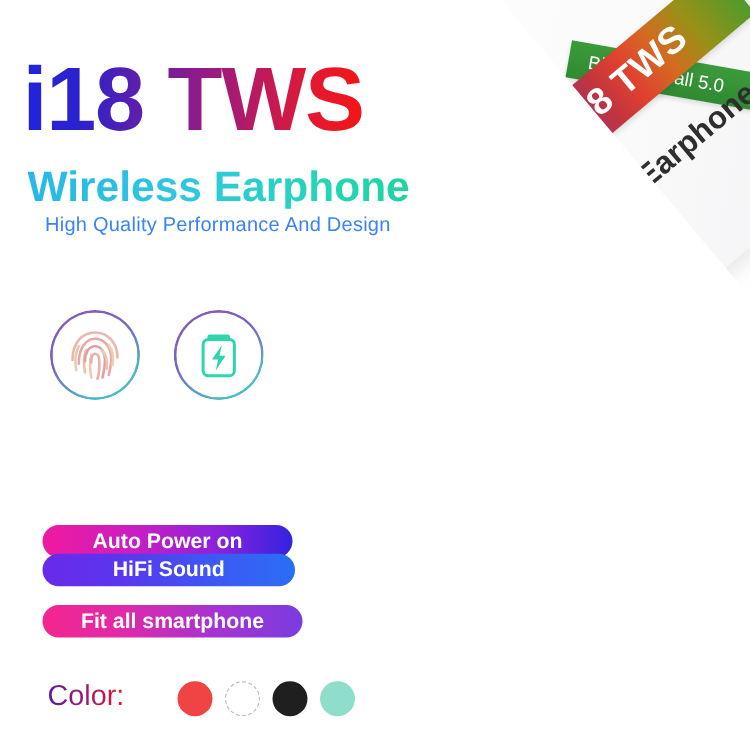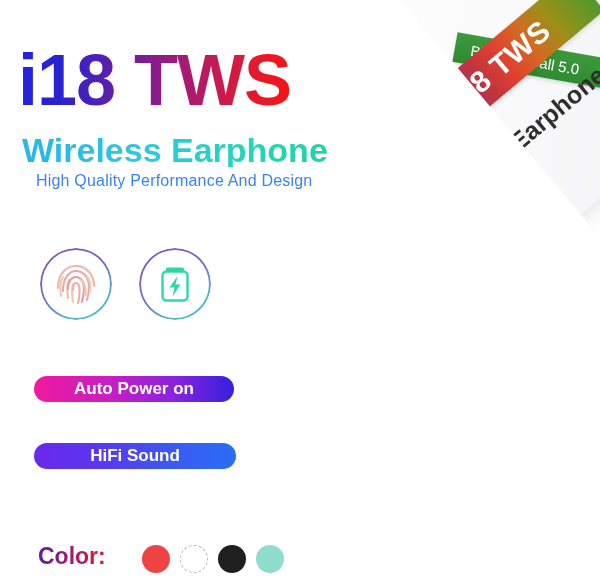--- a/index.html
+++ b/index.html
@@ -148,21 +148,21 @@
     white-space: nowrap;
     box-sizing: border-box;
   }
 
   
   .color-label {
     position: absolute;
     left: 38px;
     top: 545px;
     font-size: 23px;
-    font-weight: bold;
+    font-weight: normal;
     background: linear-gradient(to right, #5a1f9e 0%, #a01a6e 50%, #e8152a 100%);
     -webkit-background-clip: text;
     background-clip: text;
     color: transparent;
     -webkit-text-fill-color: transparent;
     line-height: 1;
   }
   .swatch {
     position: absolute;
     top: 545px;
@@ -261,28 +261,31 @@
     <div class="icon-inner">
       <svg width="46" height="46" viewBox="0 0 46 46" aria-hidden="true">
         <rect x="14" y="6.5" width="18" height="4.5" rx="1.6" fill="#2fd6ad"></rect>
         <rect x="10.5" y="10.5" width="25" height="29" rx="4" fill="none" stroke="#2fd6ad" stroke-width="2.4"></rect>
         <path d="M25.5 15 L17.5 26.5 L22.5 26.5 L20.5 35.5 L28.5 23.5 L23.5 23.5 Z" fill="#2fd6ad"></path>
       </svg>
     </div>
   </div>
 
 
-  <div class="pill" style="top:376px; width:200px; background:linear-gradient(to right,#ef1a9e 0%,#c81ec4 38%,#8b22dc 70%,#3322e0 100%);">
+  <div class="pill" style="top:420px; width:200px; background:linear-gradient(to right,#ef1a9e 0%,#c81ec4 38%,#8b22dc 70%,#3322e0 100%);">
     <span>Auto Power on</span>
   </div>
 
   <div class="pill" style="top:443px; width:202px; background:linear-gradient(to right,#6a2ae8 0%,#5a36ee 30%,#3f56f2 65%,#2a6ef5 100%);">
     <span>HiFi Sound</span>
   </div>
 
+  <div class="pill" style="top:484px; width:208px; background:linear-gradient(to right,#f4258f 0%,#e02aa8 30%,#a832d0 65%,#7a3ce0 100%);">
+    <span>Fit all smartphone</span>
+  </div>
 
   <div class="color-label">Color:</div>
 
   <div class="swatch" style="left:142px; background:#f04343;"></div>
   <div class="swatch" style="left:180px; background:#ffffff; border:1px dashed #b8b8b8;"></div>
   <div class="swatch" style="left:218px; background:#1f1f1f;"></div>
   <div class="swatch" style="left:256px; background:#8fdecb;"></div>
 
 </div>
 

